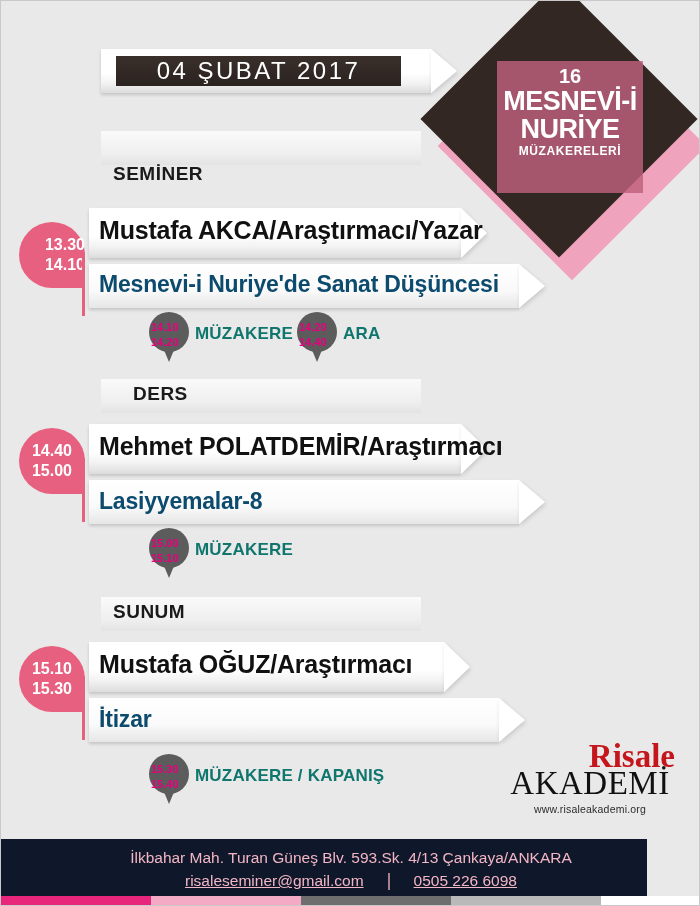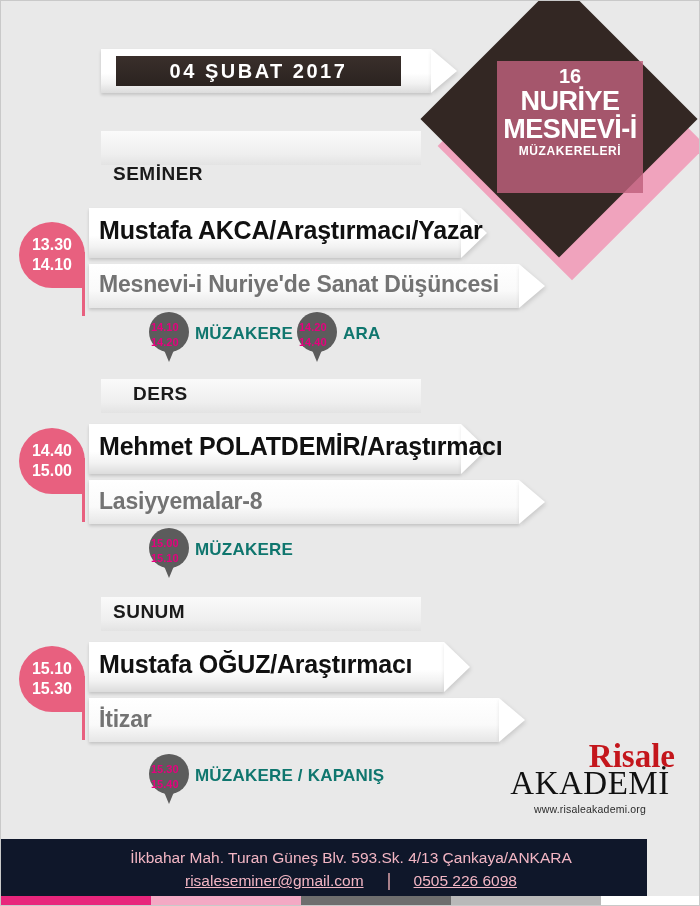--- a/index.html
+++ b/index.html
@@ -36,21 +36,21 @@
   }
 
   
   #date-ribbon{left:100px;top:48px;width:330px;height:44px;--half:22px;}
   #date-plate{
     position:absolute;left:115px;top:55px;width:285px;height:30px;
     background:linear-gradient(180deg,#3a2f2b 0%,#2b2320 100%);
     display:flex;align-items:center;justify-content:center;
   }
   #date-text{
-    color:#ffffff;font-weight:bold;font-size:20px;letter-spacing:2.5px;
+    color:#ffffff;font-weight:normal;font-size:24px;letter-spacing:2.5px;
   }
 
   
   .band{
     position:absolute;left:100px;width:320px;height:34px;
     background:linear-gradient(180deg,#fdfdfd 0%,#efefef 70%,#e2e2e2 100%);
     opacity:.85;
   }
   .kicker{
     position:absolute;left:112px;
@@ -61,21 +61,21 @@
   .speaker-ribbon{--half:25px;height:50px;left:88px;}
   .speaker-name{
     position:absolute;left:98px;
     font-size:25px;font-weight:bold;color:#111;letter-spacing:-.2px;
     white-space:nowrap;
   }
   .topic-ribbon{--half:22px;height:44px;left:88px;
     background:linear-gradient(180deg,#ffffff 0%,#fafafa 60%,#e6e6e6 100%);}
   .topic-text{
     position:absolute;left:98px;
-    font-size:23px;font-weight:bold;color:#737373;letter-spacing:-.2px;
+    font-size:23px;font-weight:bold;color:#0c4a6e;letter-spacing:-.2px;
     white-space:nowrap;
   }
 
   
   .time-pin{
     position:absolute;width:66px;height:66px;
     background:#e8607f;
     border-radius:50% 50% 0 50%;
     display:flex;flex-direction:column;align-items:center;justify-content:center;
     color:#ffffff;font-weight:bold;font-size:16px;line-height:1.28;
@@ -170,21 +170,21 @@
 <div id="poster">
 
   <div class="ribbon" id="date-ribbon"></div>
   <div id="date-plate">
     <span id="date-text">04 ŞUBAT 2017</span>
   </div>
 
   <div class="band" style="top:130px;"></div>
   <div class="kicker" style="top:134px;margin-top:28px;">SEMİNER</div>
 
-  <div class="time-pin" style="left:18px;top:221px;">
+  <div class="time-pin" style="left:18px;top:221px;align-items:flex-end;">
     <span>13.30</span>
     <span>14.10</span>
     <span class="tail"></span>
   </div>
 
   <div class="ribbon speaker-ribbon" style="top:207px;width:372px;"></div>
   <div class="speaker-name" style="top:215px;">Mustafa AKCA/Araştırmacı/Yazar</div>
 
   <div class="ribbon topic-ribbon" style="top:263px;width:430px;"></div>
   <div class="topic-text" style="top:270px;">Mesnevi-i Nuriye'de Sanat Düşüncesi</div>
@@ -258,22 +258,22 @@
     </span>
   </div>
   <div class="drop-label" style="left:194px;top:765px;">MÜZAKERE / KAPANIŞ</div>
 
   <div id="diamond-wrap">
     <div id="dia-pink"></div>
     <div id="dia-dark"></div>
     <div id="dia-tint"></div>
     <div id="dia-text">
       <div id="dia-num">16</div>
+      <div id="dia-l1">MESNEVİ-İ</div>
       <div id="dia-l2">NURİYE</div>
-      <div id="dia-l1">MESNEVİ-İ</div>
       <div id="dia-sub">MÜZAKERELERİ</div>
     </div>
   </div>
 
   <div id="logo">
     <div id="logo-risale">Risale</div>
     <div id="logo-akademi">AKADEMİ</div>
     <div id="logo-url">www.risaleakademi.org</div>
   </div>
 

